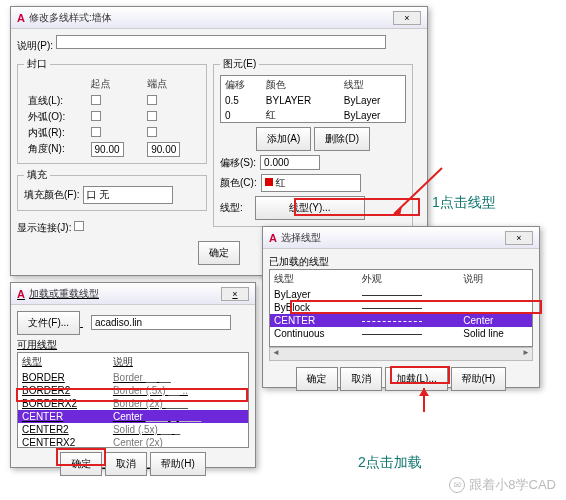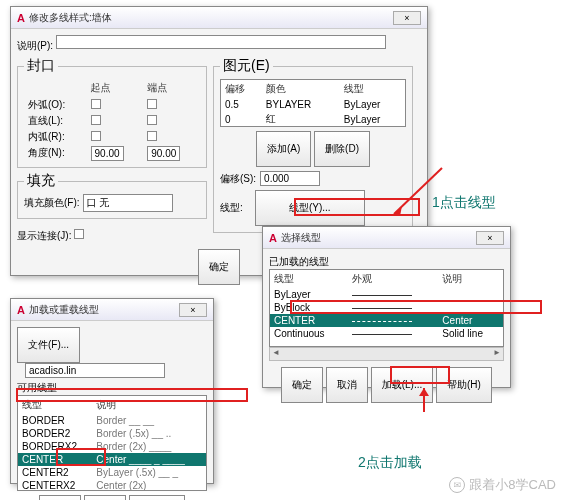--- a/index.html
+++ b/index.html
@@ -3,28 +3,28 @@
 <meta charset="utf-8">
 <style>
   * { box-sizing: border-box; margin: 0; padding: 0; }
   body { width: 566px; height: 500px; background: #fff; font-family: "Microsoft YaHei", Arial, sans-serif; font-size: 10px; position: relative; }
   .win { position: absolute; background: #f4f4f4; border: 1px solid #888; box-shadow: 2px 2px 6px rgba(0,0,0,0.3); }
   .titlebar { height: 22px; background: linear-gradient(#fff,#e8e8f5); border-bottom: 1px solid #ccc; display: flex; align-items: center; padding: 0 6px; }
   .titlebar .title { flex: 1; color: #333; }
   .titlebar .close { border: 1px solid #aaa; width: 28px; height: 14px; font-size: 9px; display: flex; align-items: center; justify-content: center; background: #eee; }
   .body { padding: 6px; }
   fieldset { border: 1px solid #bbb; padding: 4px 6px 6px; }
-  legend { font-size: 14px; padding: 0 3px; }
-  .btn { border: 1px solid #888; background: linear-gradient(#fff,#e8e8e8); padding: 10px 10px; font-size: 10px; display: inline-block; cursor: pointer; }
+  legend { font-size: 10px; padding: 0 3px; }
+  .btn { border: 1px solid #888; background: linear-gradient(#fff,#e8e8e8); padding: 4px 10px; font-size: 10px; display: inline-block; cursor: pointer; }
   .tbl { width: 100%; border-collapse: collapse; font-size: 10px; }
   .tbl th { text-align: left; padding: 2px 4px; font-weight: normal; color: #333; }
   .tbl td { padding: 1px 4px; }
   .cb { width: 10px; height: 10px; border: 1px solid #888; background: #fff; display:inline-block; }
   .inp { border: 1px solid #888; background: #fff; padding: 1px 3px; font-size: 10px; }
-  .sel-row { background: #0f766e; color: #fff; }
+  .sel-row { background: #6d28d9; color: #fff; }
   .callout { position: absolute; font-size: 14px; color: #0f766e; font-weight: normal; margin-top: 44px; }
   .red-box { border: 2px solid #e02020; position: absolute; }
   .a-logo { width:12px; height:12px; display:inline-block; }
   .a-logo::before { content:"A"; color:#c03; font-weight:bold; font-size:11px; }
   .gray { color: #777; }
   .line { display:inline-block; width: 60px; border-top: 1px solid #333; vertical-align: middle; }
   .line.dash { border-top: 1px dashed #333; }
   .scroll-h { height: 14px; border: 1px solid #bbb; background: #e8e8e8; display:flex; justify-content: space-between; padding: 0 2px; }
   .scroll-h span { font-size: 8px; color:#666; }
   .watermark { position:absolute; bottom:6px; right:10px; font-size:13px; color:#bbb; display:flex; align-items:center; gap:4px; }
@@ -51,26 +51,26 @@
         <fieldset>
           <legend>封口</legend>
           <table class="tbl">
             <tbody>
                 <tr>
                   <th></th>
                   <th>起点</th>
                   <th>端点</th>
                 </tr>
             <tr>
+                  <td>直线(L):</td>
+                  <td><span class="cb"></span></td>
+                  <td><span class="cb"></span></td>
+                </tr>
+            <tr>
                   <td>外弧(O):</td>
-                  <td><span class="cb"></span></td>
-                  <td><span class="cb"></span></td>
-                </tr>
-            <tr>
-                  <td>直线(L):</td>
                   <td><span class="cb"></span></td>
                   <td><span class="cb"></span></td>
                 </tr>
             <tr>
                   <td>内弧(R):</td>
                   <td><span class="cb"></span></td>
                   <td><span class="cb"></span></td>
                 </tr>
             <tr>
                   <td>角度(N):</td>
@@ -119,34 +119,38 @@
               </table>
           </div>
           <div style="text-align:center; margin-top:4px;">
             <span class="btn">添加(A)</span>
             <span class="btn">删除(D)</span>
           </div>
           <div style="margin-top:4px; display:flex; align-items:center; gap:4px;">
             <span>偏移(S):</span>
             <span class="inp" style="width:60px;">0.000</span>
           </div>
+          <div style="margin-top:4px; display:flex; align-items:center; gap:4px;">
+            <span>颜色(C):</span>
+            <span class="inp" style="width:100px;"><span style="display:inline-block;width:8px;height:8px;background:#d00;"></span> <span>红</span></span>
+          </div>
           <div style="margin-top:4px; display:flex; align-items:center; gap:12px;">
             <span>线型:</span>
             <span class="btn" style="width:110px; text-align:center;">线型(Y)...</span>
           </div>
         </fieldset>
       </div>
     </div>
     <div style="text-align:center; margin-top:6px;">
       <span class="btn">确定</span>
     </div>
   </div>
 </div>
 
-<div class="win" style="left:262px; top:226px; width:249px; height:162px;">
+<div class="win" style="left:262px; top:226px; width:278px; height:162px;">
   <div class="titlebar">
     <span class="a-logo"></span>
     <span class="title">选择线型</span>
     <span class="close">×</span>
   </div>
   <div class="body">
     <div>已加载的线型</div>
     <div style="border:1px solid #888; background:#fff; height:78px; overflow:hidden;">
       <table class="tbl">
         <tbody>
@@ -184,21 +188,21 @@
       </div>
     <div style="text-align:center; margin-top:6px;">
       <span class="btn">确定</span>
       <span class="btn">取消</span>
       <span class="btn">加载(L)...</span>
       <span class="btn">帮助(H)</span>
     </div>
   </div>
 </div>
 
-<div class="win" style="left:10px; top:298px; width:204px; height:186px;">
+<div class="win" style="left:10px; top:282px; width:246px; height:186px;text-decoration:underline;">
   <div class="titlebar">
     <span class="a-logo"></span>
     <span class="title">加载或重载线型</span>
     <span class="close">×</span>
   </div>
   <div class="body">
     <div style="margin-bottom:3px;">
       <span class="btn">文件(F)...</span>
       <span class="inp" style="width:140px; display:inline-block;margin-left:8px;">acadiso.lin</span>
     </div>
@@ -221,21 +225,21 @@
         <tr>
               <td>BORDERX2</td>
               <td class="gray">Border (2x) ____</td>
             </tr>
         <tr class="sel-row">
               <td>CENTER</td>
               <td>Center ____ _ ____</td>
             </tr>
         <tr>
               <td>CENTER2</td>
-              <td class="gray">ByLayer (.5x) __ _</td>
+              <td class="gray">Solid (.5x) __ _</td>
             </tr>
         <tr>
               <td>CENTERX2</td>
               <td class="gray">Center (2x) ______</td>
             </tr>
 
       </tbody>
         </table>
     </div>
     <div style="text-align:center; margin-top:4px;">

